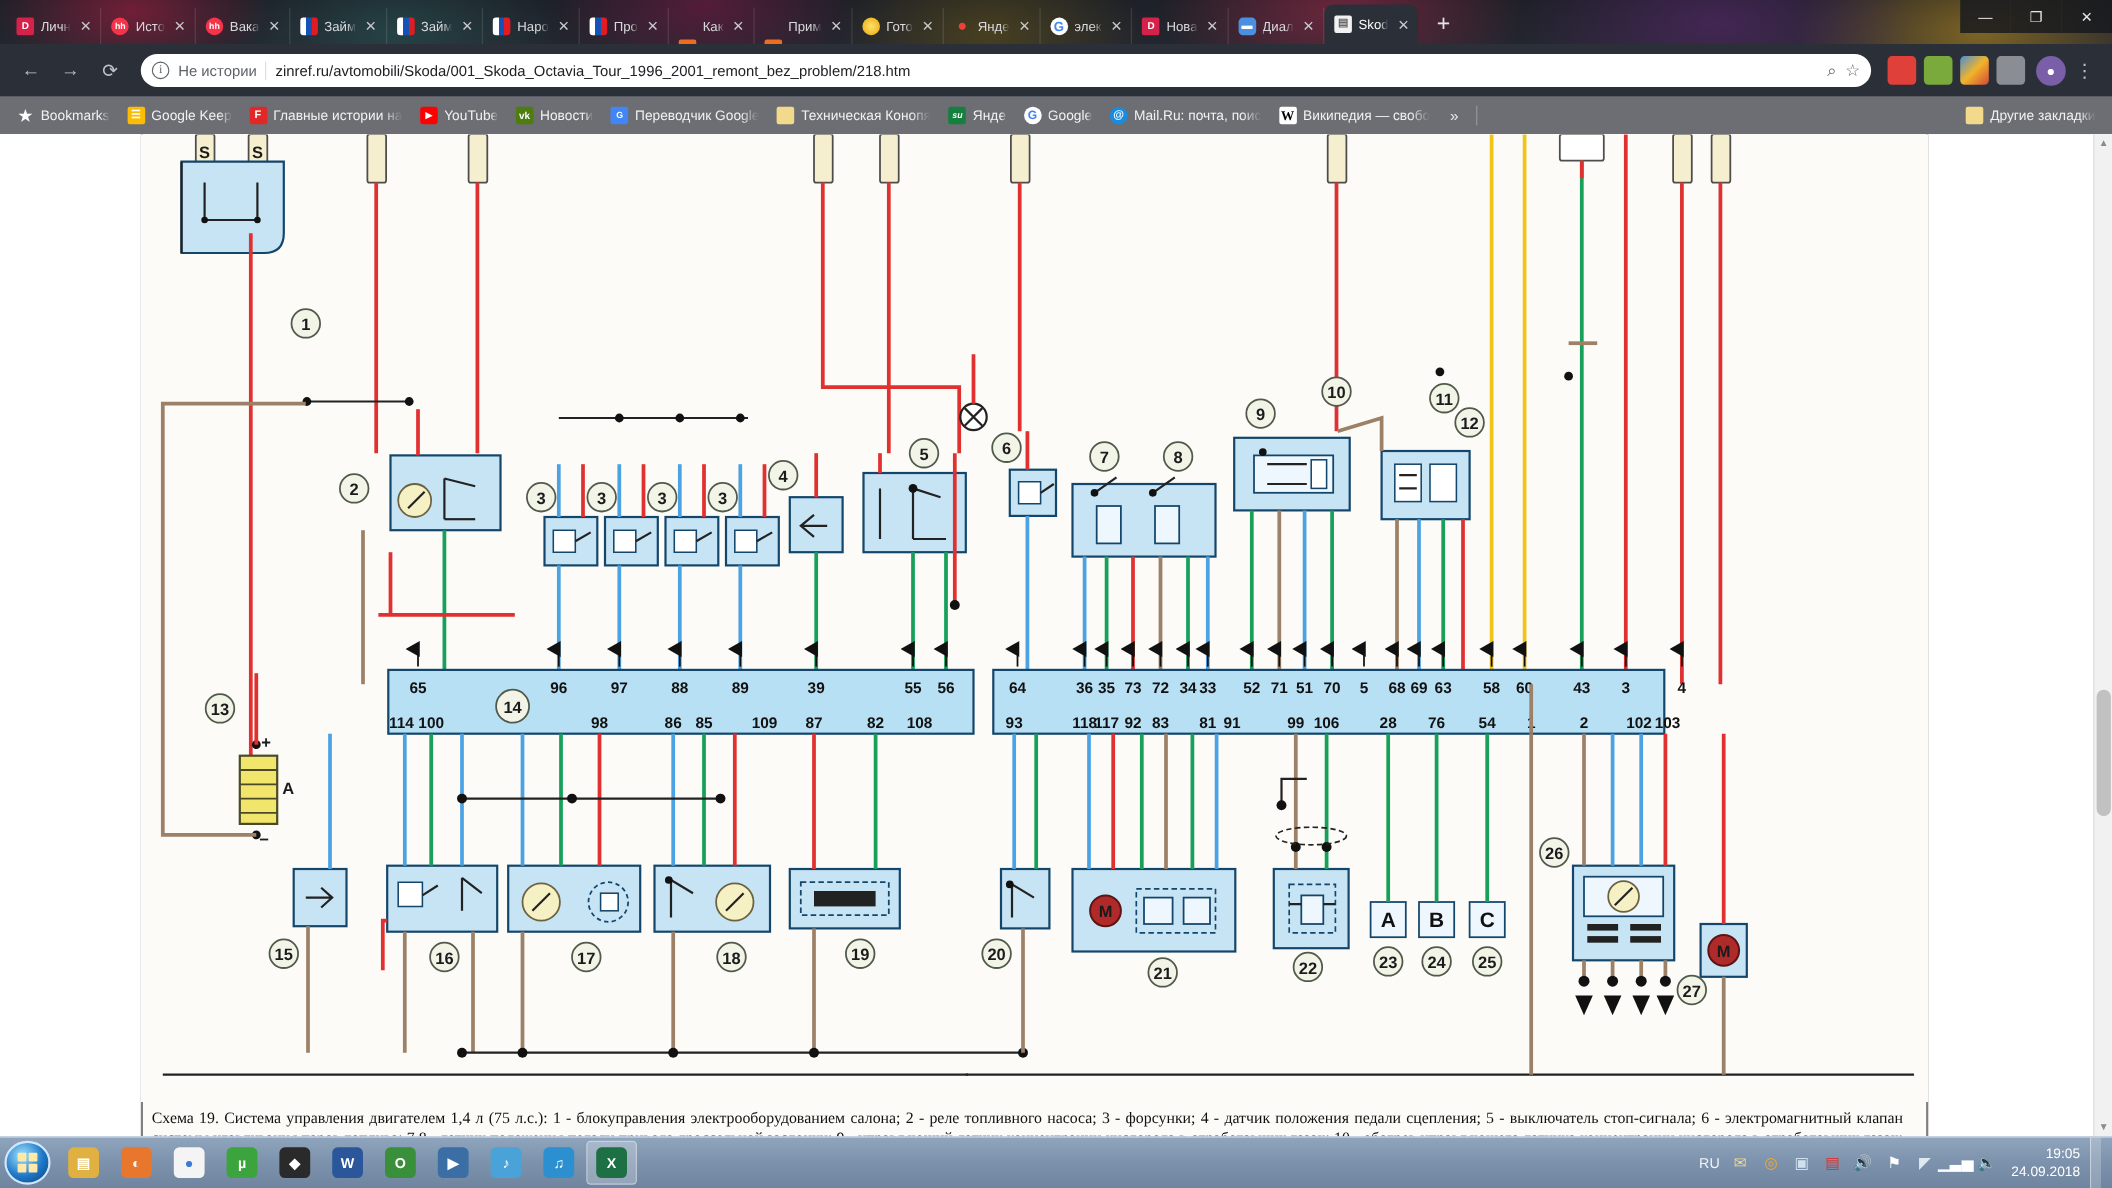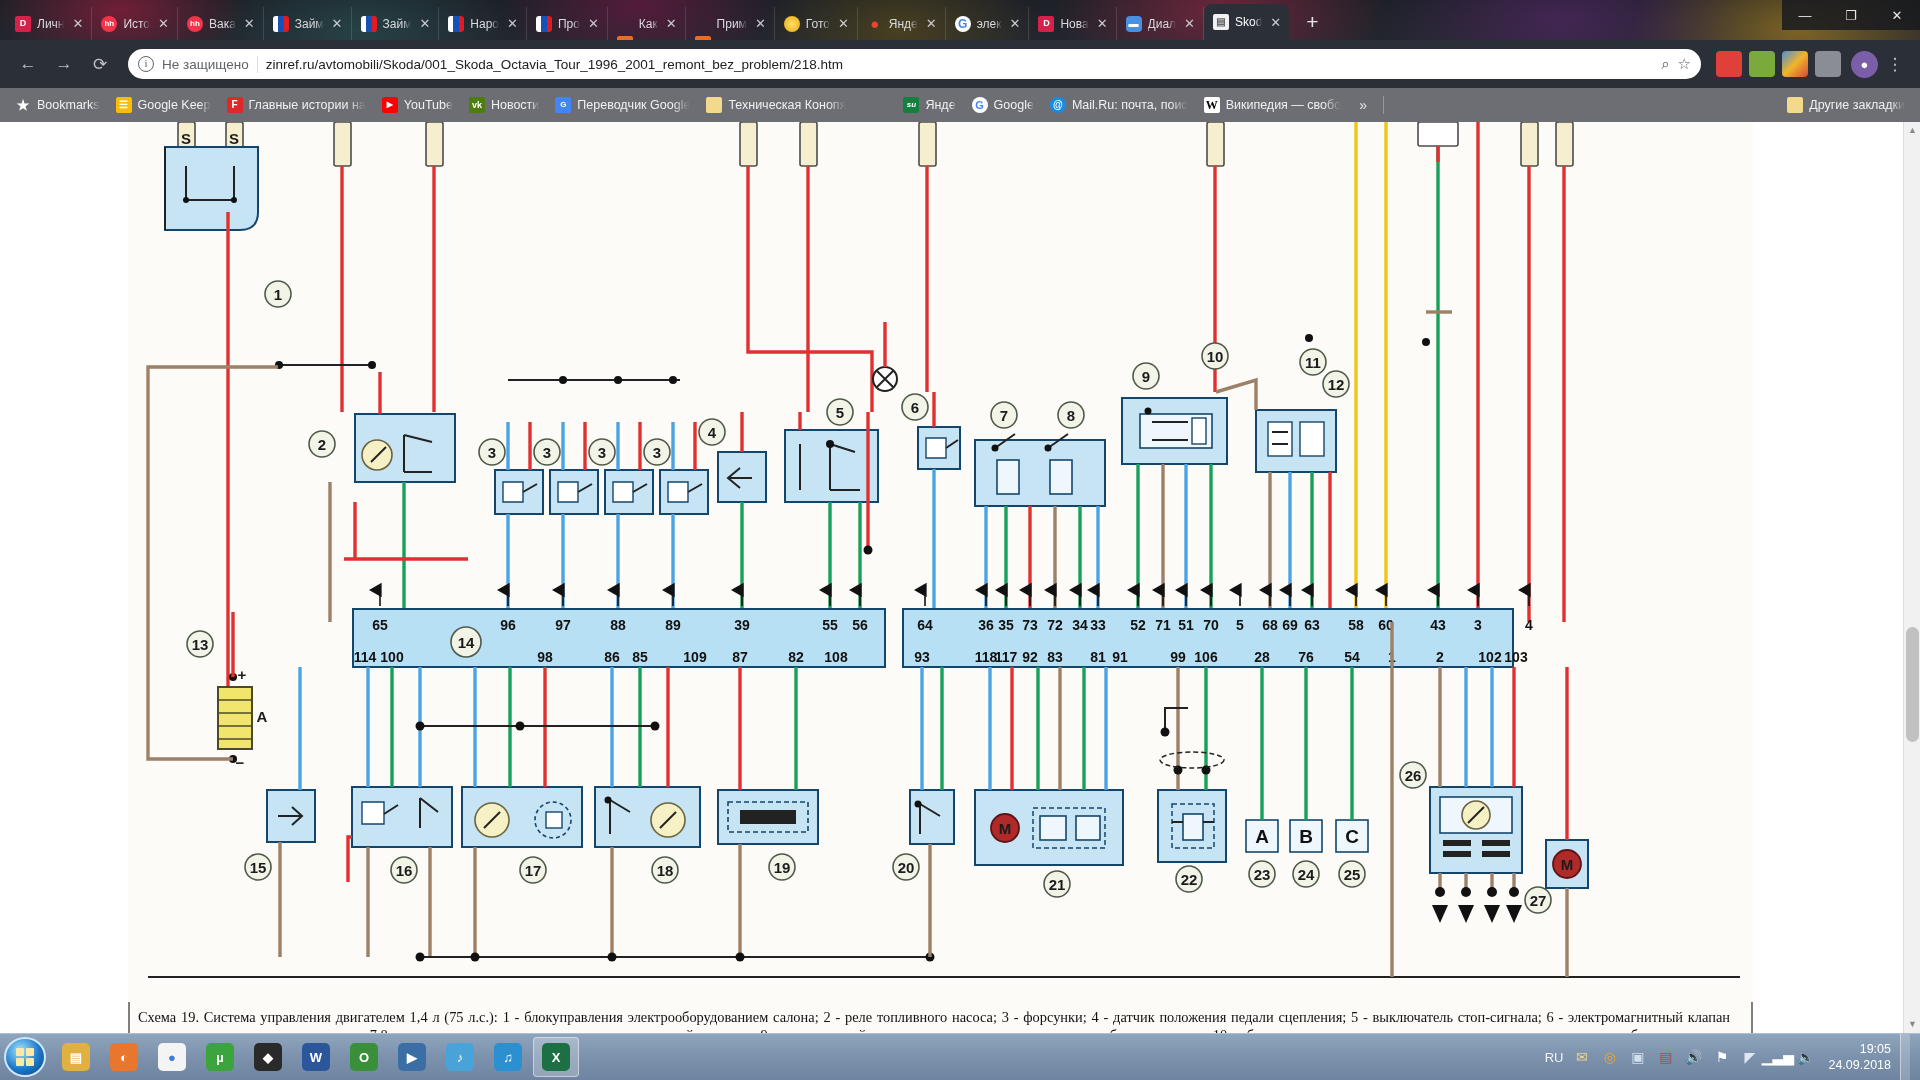--- a/index.html
+++ b/index.html
@@ -145,21 +145,21 @@
   .bmico { width: 16px; height: 16px; flex: none; border-radius: 2px;
            display: flex; align-items: center; justify-content: center;
            font-size: 10px; color: #fff; font-weight: bold; line-height: 1; }
   .bmi-star   { background: transparent; color: #fff; font-size: 14px; }
   .bmi-keep   { background: #fbbc04; color: #fff; }
   .bmi-flip   { background: #e12828; }
   .bmi-yt     { background: #ff0000; border-radius: 3px; font-size: 8px; }
   .bmi-vk     { background: #4d7c0f; font-size: 9px; }
   .bmi-trans  { background: #4285f4; font-size: 8px; }
   .bmi-folder { background: #f3d98b; border-radius: 2px; }
-  .bmi-karta  { background: #15803d; font-size: 8px; font-style: italic; margin-left: 41px; }
+  .bmi-karta  { background: #15803d; font-size: 8px; font-style: italic; }
   .bmi-gg     { background: #fff; color: #4285f4; border-radius: 50%; font-size: 11px; }
   .bmi-mail   { background: #168de2; border-radius: 50%; font-size: 10px; }
   .bmi-wiki   { background: #fff; color: #000; font-family: "Liberation Serif", serif; font-size: 12px; }
   .bm-overflow { padding: 0 8px; color: #e8e8e8; font-size: 14px; }
   .bm-sep { width: 1px; height: 18px; background: rgba(255,255,255,.3); margin: 0 5px; }
   .bm-other { margin-left: auto; }
 
   
   .viewport {
     position: relative;
@@ -325,21 +325,21 @@
       <div class="win-btn close">✕</div>
     </div>
   </div>
 
   <div class="toolbar">
     <div class="nav-btn">←</div>
     <div class="nav-btn">→</div>
     <div class="nav-btn">⟳</div>
     <div class="omnibox">
       <span class="info-ico">i</span>
-      <span class="notsecure">Не защищено</span>
+      <span class="notsecure">Не истории</span>
       <span class="sep"></span>
       <span class="url">zinref.ru/avtomobili/Skoda/001_Skoda_Octavia_Tour_1996_2001_remont_bez_problem/218.htm</span>
       <span class="tb-ico">⌕</span>
       <span class="tb-ico">☆</span>
     </div>
     <div class="ext-ico" style="background:#e0403a;"></div>
     <div class="ext-ico" style="background:#7aa93c;"></div>
     <div class="ext-ico" style="background:linear-gradient(135deg,#4c8ed9,#f0b429 50%,#d14a3d);"></div>
     <div class="ext-ico" style="background:#8a8d93;"></div>
     <div class="avatar-btn">●</div>

